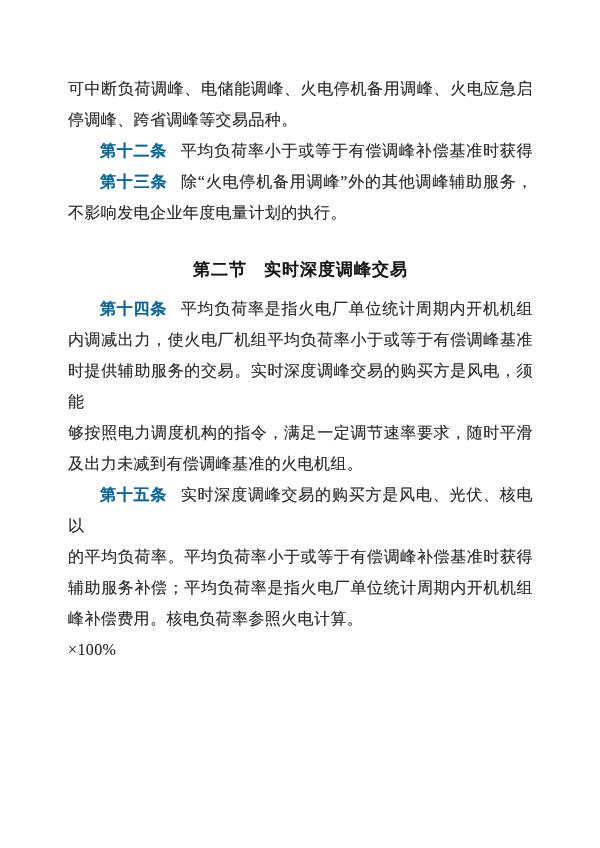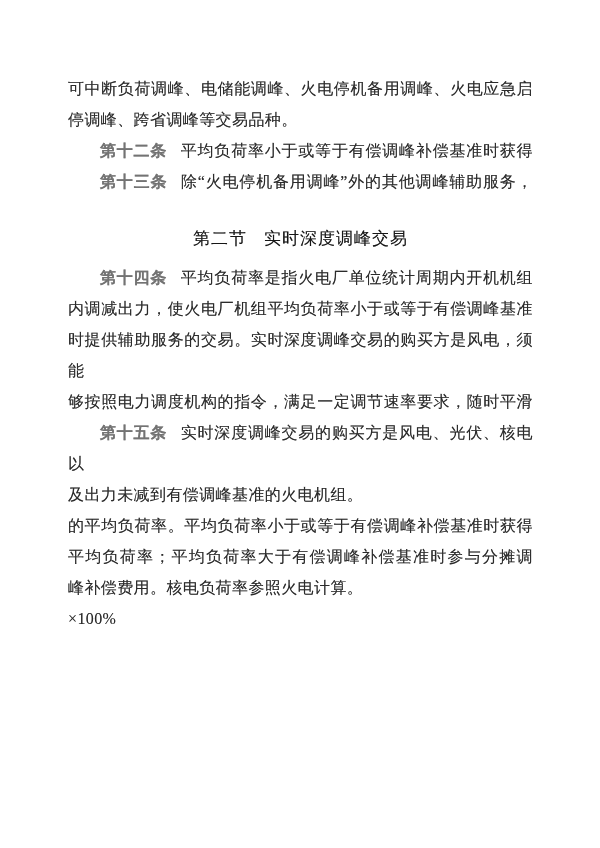--- a/index.html
+++ b/index.html
@@ -26,26 +26,26 @@
     letter-spacing: 0.4px;
     text-shadow: 0 0 0.5px rgba(40,40,40,0.45);
   }
 
   .line { text-align: justify; }
   .line.just { text-align-last: justify; }
   .line.indent { text-indent: 2em; }
 
   .lead {
     font-weight: bold;
-    color: #737373;
+    color: #0369a1;
     margin-right: 0.85em;
   }
 
   .heading {
-    font-weight: normal;
+    font-weight: bold;
     color: #161616;
     text-align: center;
     font-size: 17px;
     letter-spacing: 1px;
     margin-top: 26px;
     margin-bottom: 8px;
   }
   .heading .heading-label { margin-right: 1em; }
 
   .pagenum {
@@ -65,35 +65,36 @@
 <div class="page">
 
   <div class="textblock">
 
     <div class="line just"><span>可中断负荷调峰、电储能调峰、火电停机备用调峰、火电应急启</span></div>
     <div class="line"><span>停调峰、跨省调峰等交易品种。</span></div>
 
     <div class="line indent just"><span class="lead">第十二条</span><span>平均负荷率小于或等于有偿调峰补偿基准时获得</span></div>
 
     <div class="line indent just"><span class="lead">第十三条</span><span>除“火电停机备用调峰”外的其他调峰辅助服务，</span></div>
+    <div class="line"><span>不影响发电企业年度电量计划的执行。</span></div>
 
     <div class="heading">
       <span class="heading-label">第二节</span><span>实时深度调峰交易</span>
     </div>
 
     <div class="line indent just"><span class="lead">第十四条</span><span>平均负荷率是指火电厂单位统计周期内开机机组</span></div>
     <div class="line just"><span>内调减出力，使火电厂机组平均负荷率小于或等于有偿调峰基准</span></div>
     <div class="line just"><span>时提供辅助服务的交易。实时深度调峰交易的购买方是风电，须能</span></div>
     <div class="line just"><span>够按照电力调度机构的指令，满足一定调节速率要求，随时平滑</span></div>
 
+    <div class="line"><span>及出力未减到有偿调峰基准的火电机组。</span></div>
     <div class="line indent just"><span class="lead">第十五条</span><span>实时深度调峰交易的购买方是风电、光伏、核电以</span></div>
-    <div class="line"><span>及出力未减到有偿调峰基准的火电机组。</span></div>
 
     <div class="line just"><span>的平均负荷率。平均负荷率小于或等于有偿调峰补偿基准时获得</span></div>
-    <div class="line just"><span>平均负荷率；平均负荷率大于有偿调峰补偿基准时参与分摊调</span></div>
+    <div class="line just"><span>辅助服务补偿；平均负荷率是指火电厂单位统计周期内开机机组</span></div>
     <div class="line"><span>峰补偿费用。核电负荷率参照火电计算。</span></div>
 
     <div class="line"><span>×100%</span></div>
 
   </div>
 
   <div class="pagenum">4</div>
 
 </div>
 

